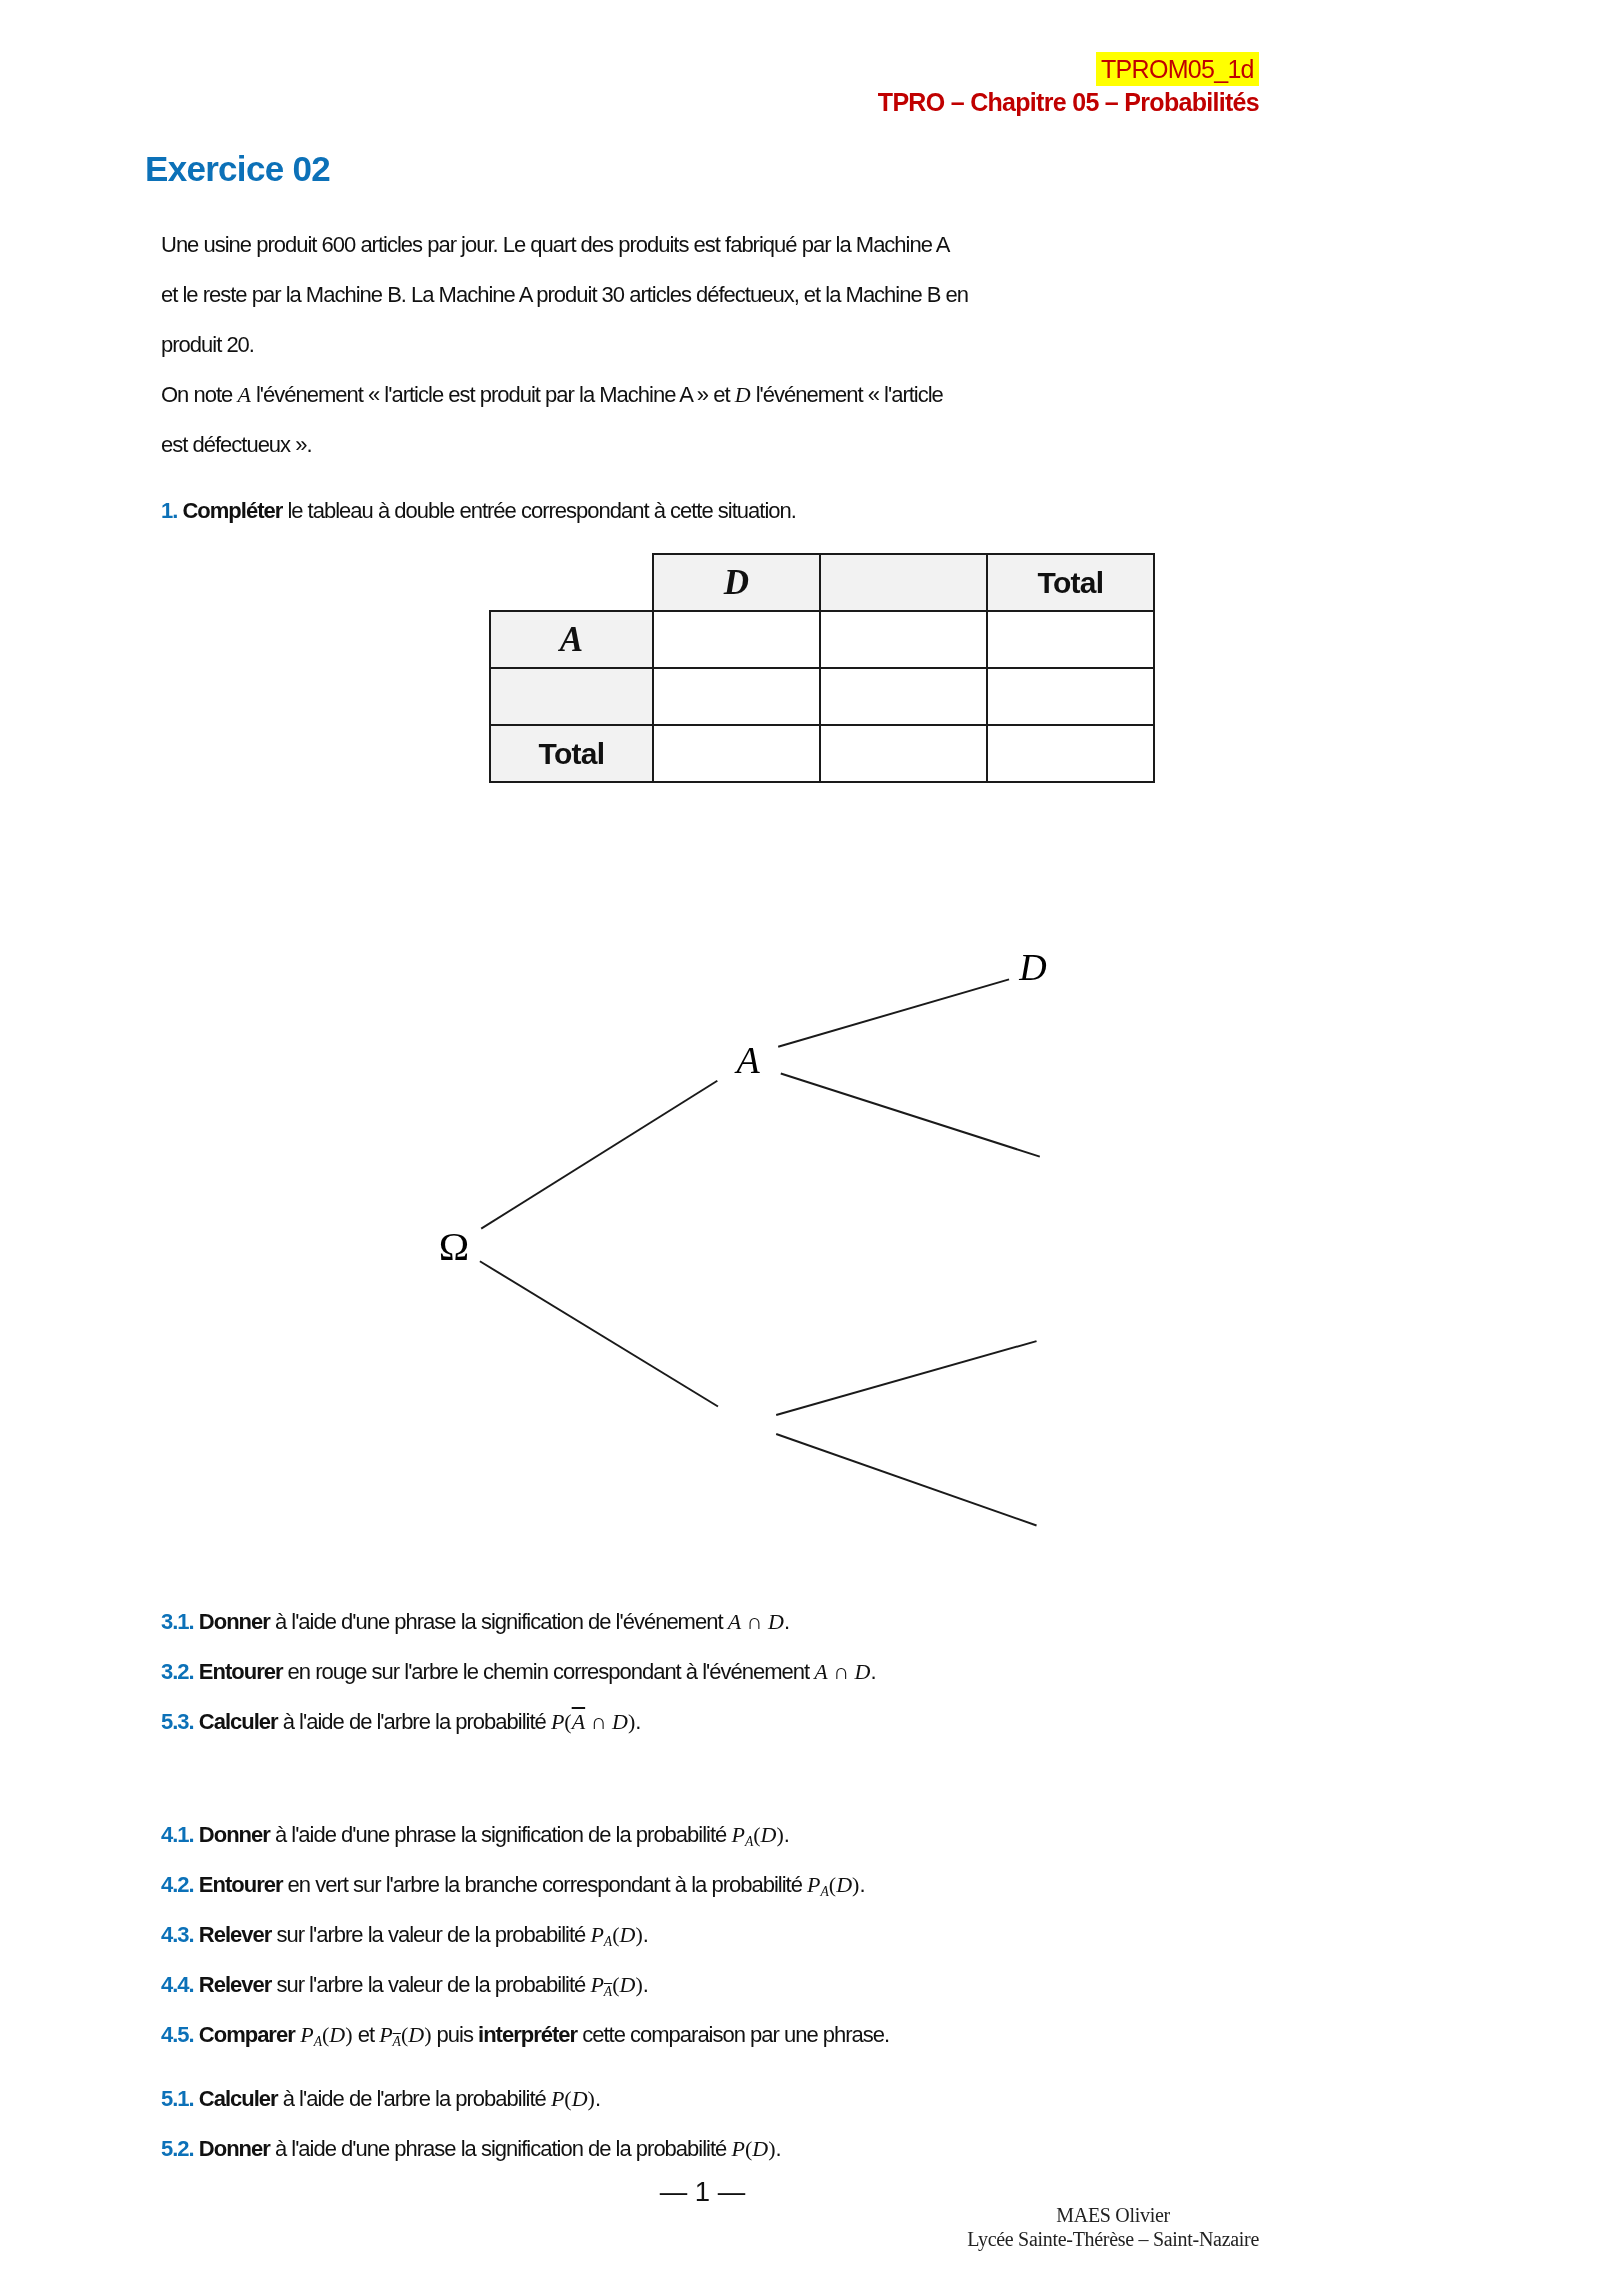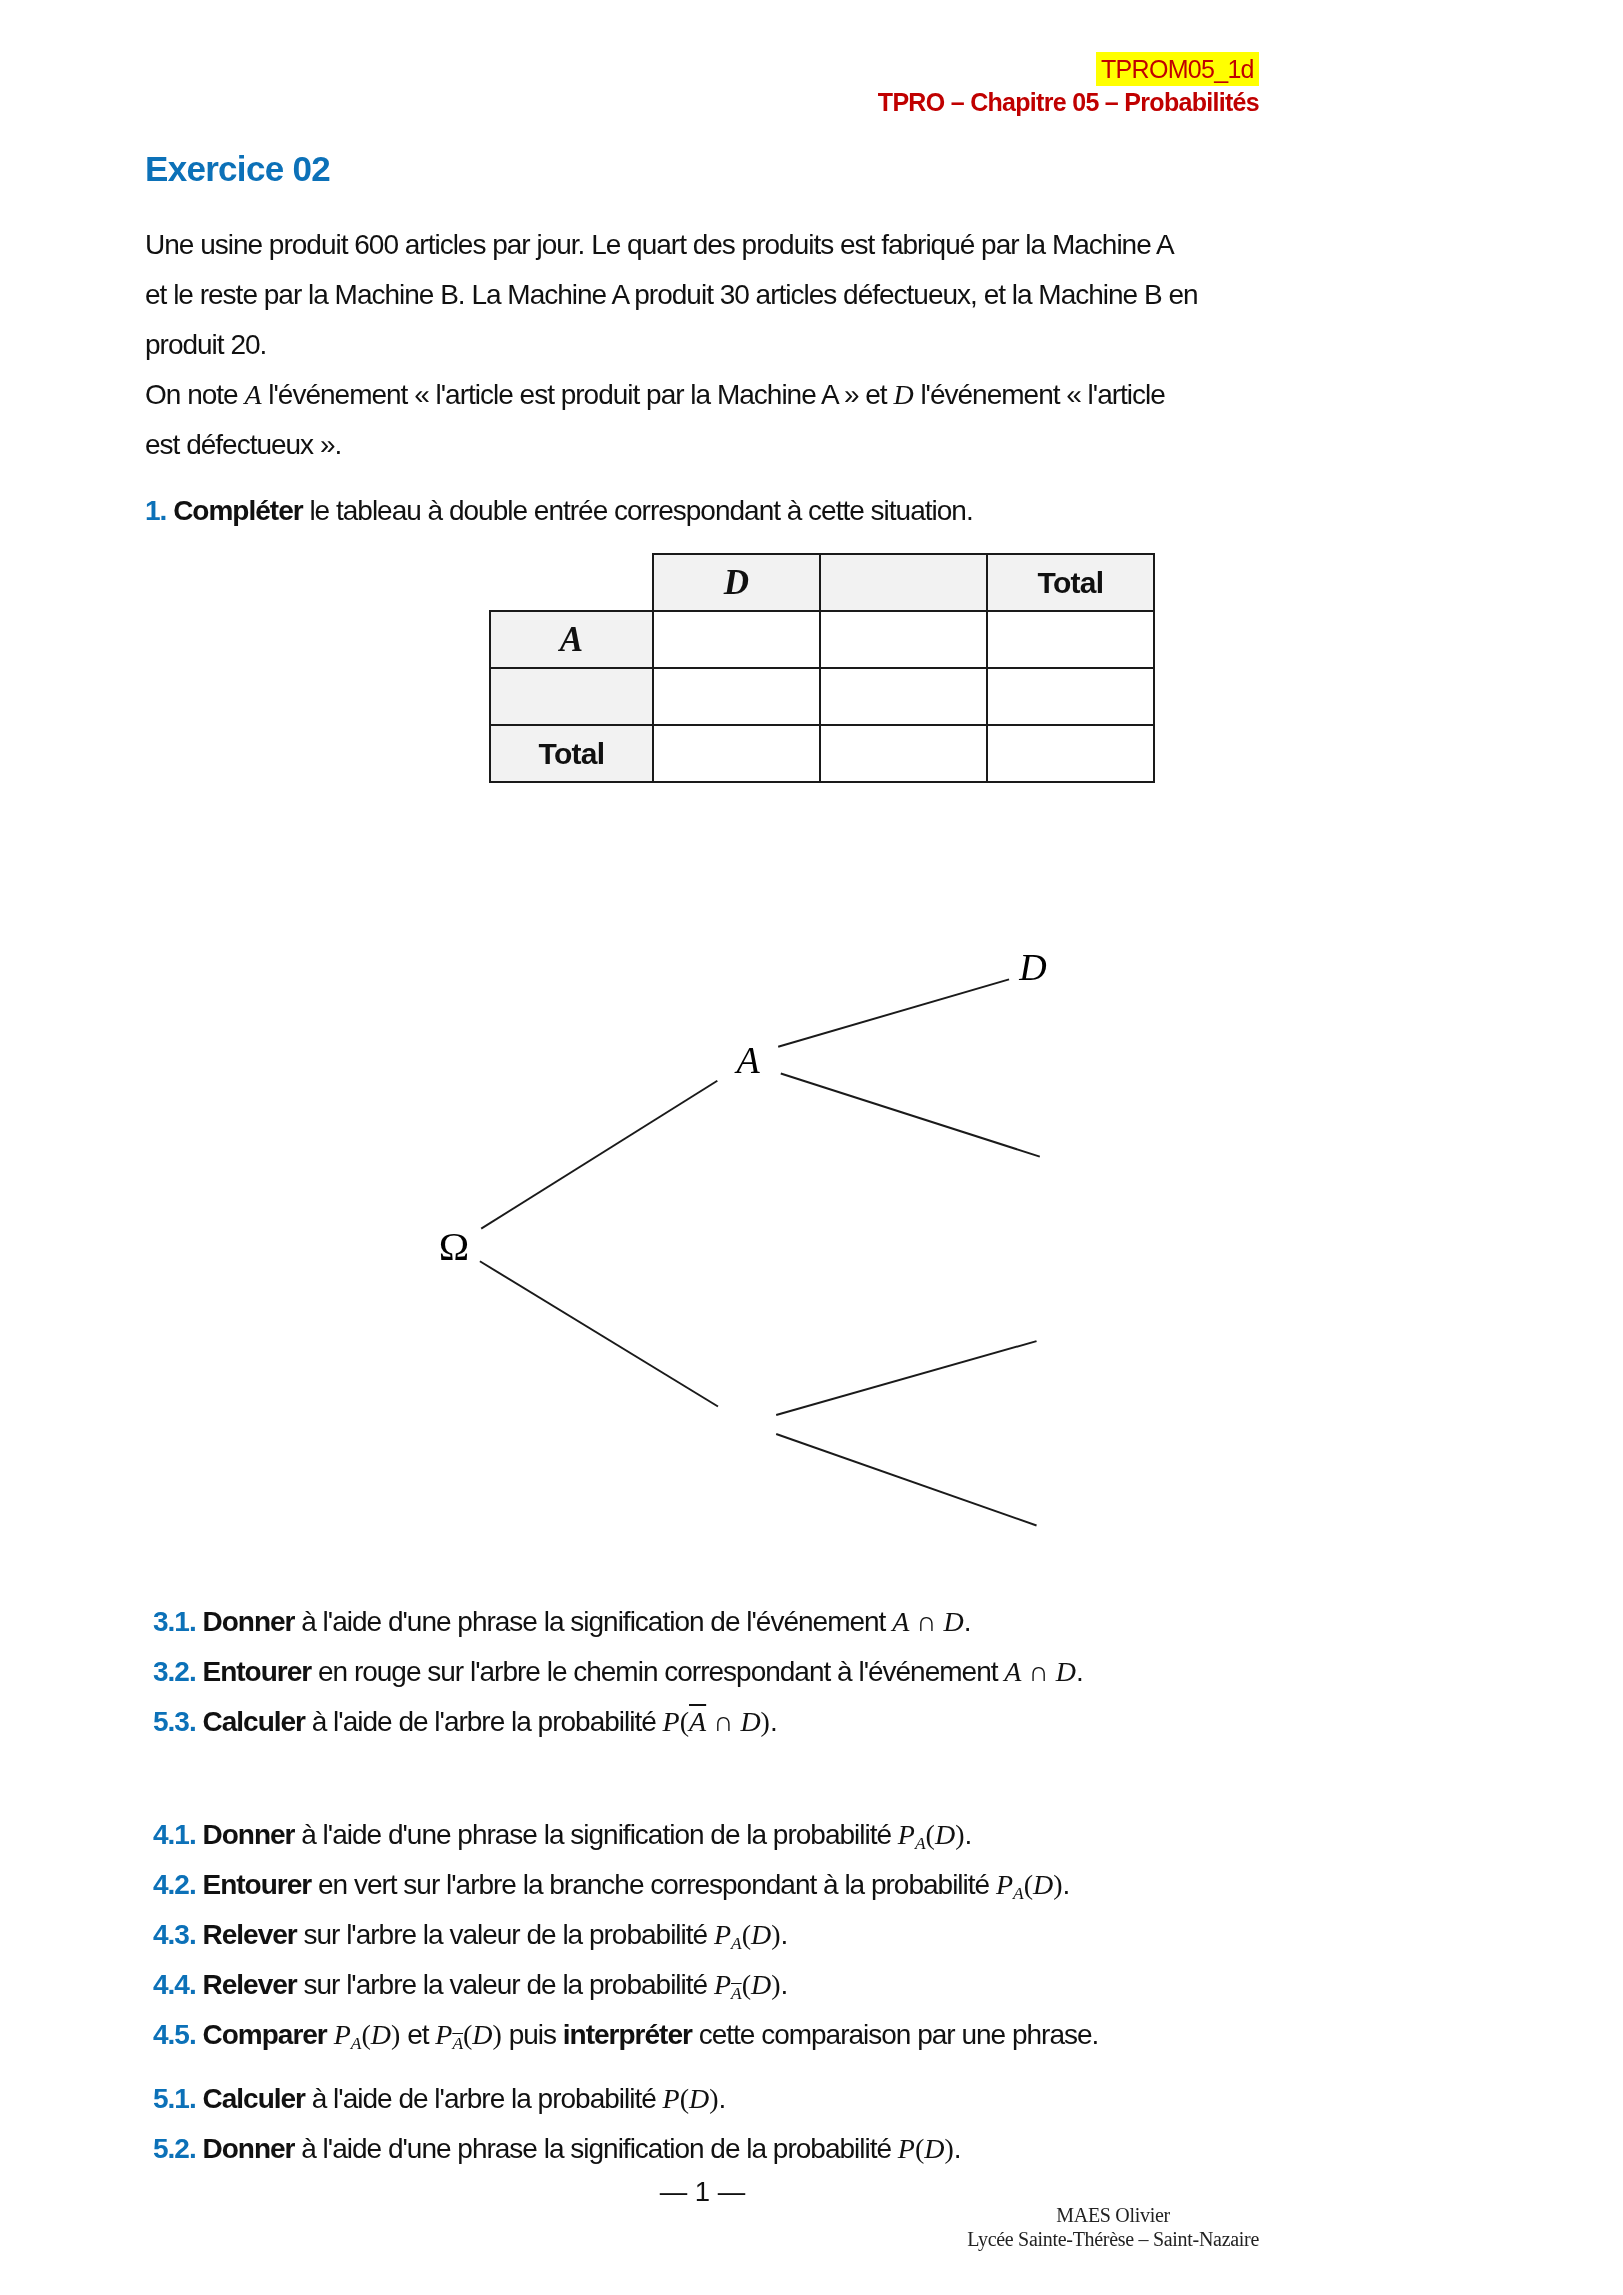--- a/index.html
+++ b/index.html
@@ -27,24 +27,24 @@
     padding:0.7px 5.2px;font-weight:400;
   }
   .hdr .course{color:var(--red);font-weight:700;}
   
   .title{
     position:absolute;left:145px;top:149px;
     color:var(--accent);font-weight:700;font-size:35px;letter-spacing:-0.7px;
   }
   
   .tblock{
-    position:absolute;left:145px;width:1348px;
-    font-size:28px;letter-spacing:-1px;line-height:50px;white-space:nowrap;
+    position:absolute;left:161px;width:1348px;
+    font-size:22px;letter-spacing:-1px;line-height:50px;white-space:nowrap;
   }
-  .qline{height:50px;line-height:50px;white-space:nowrap;margin-left:8px;}
+  .qline{height:50px;line-height:50px;white-space:nowrap;}
   .bold{font-weight:700;}
   .qnum{color:var(--accent);font-weight:700;}
   .mvar{font-family:"Liberation Serif",serif;font-style:italic;letter-spacing:0;}
   .mup{font-family:"Liberation Serif",serif;letter-spacing:0;}
   .msub{font-size:0.62em;vertical-align:-0.28em;}
   .mbar{text-decoration:overline;}
   
   table.dd{
     position:absolute;left:489px;top:553px;
     border-collapse:collapse;table-layout:fixed;

